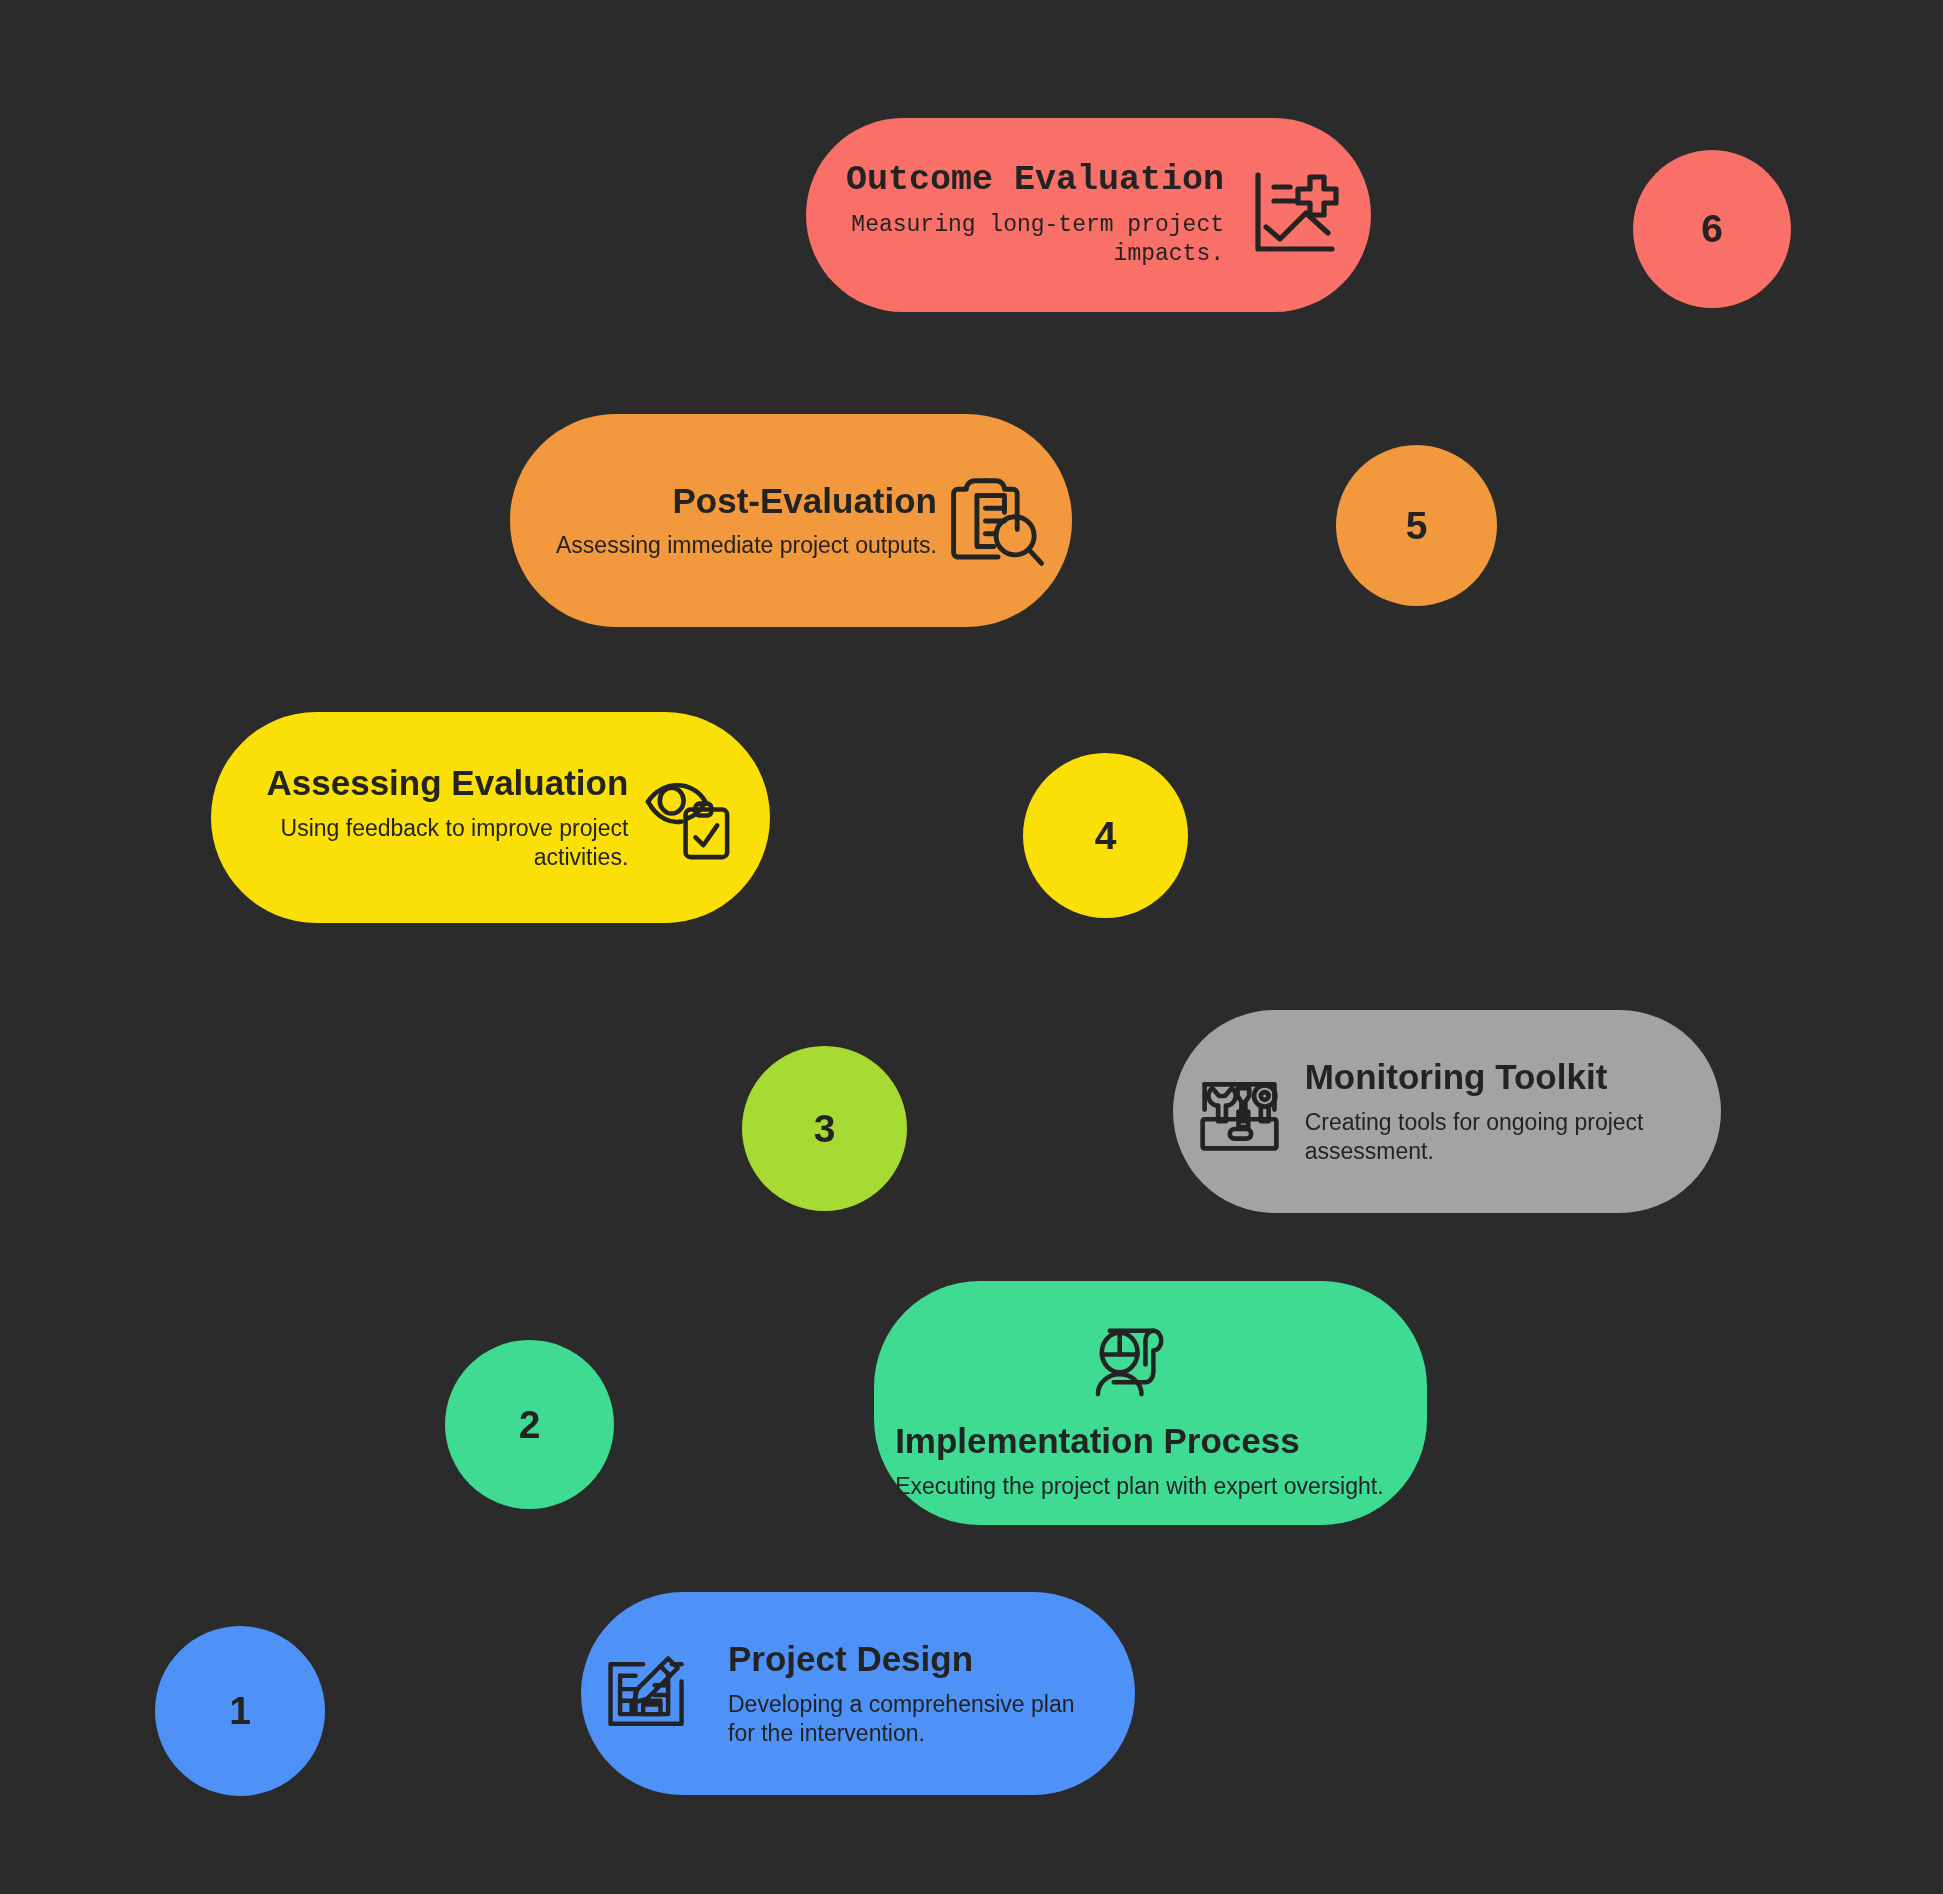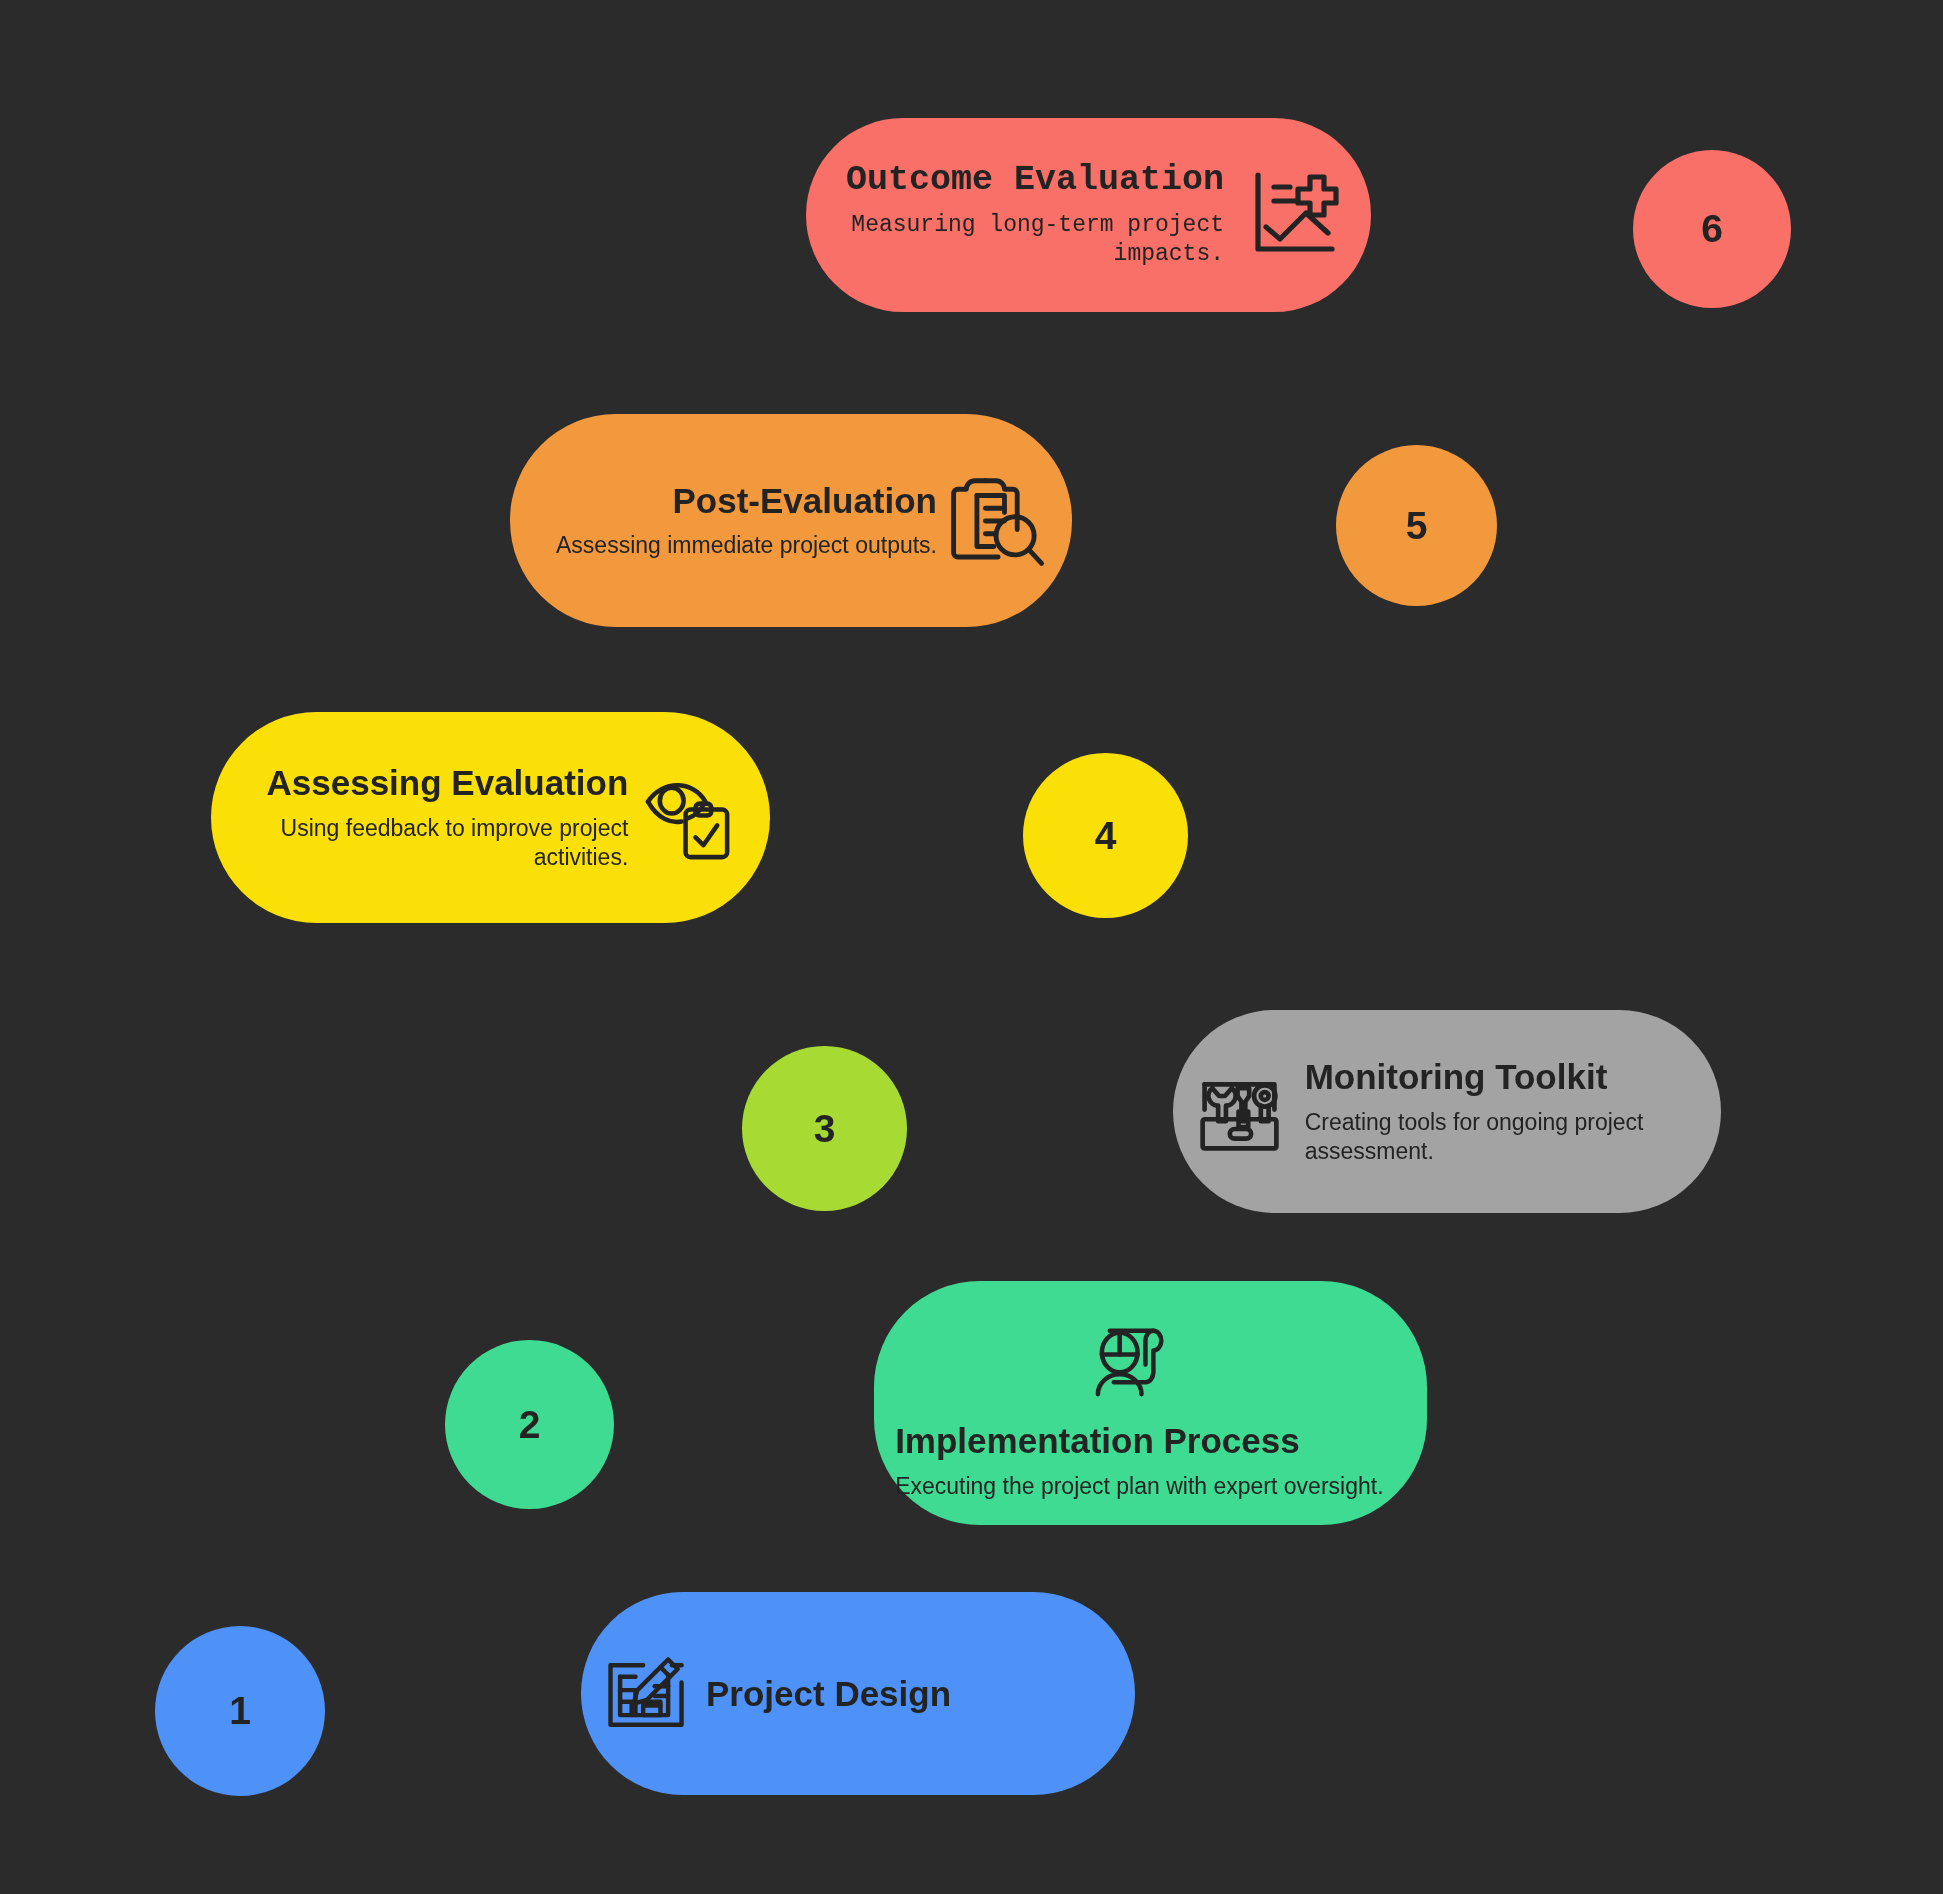--- a/index.html
+++ b/index.html
@@ -202,40 +202,41 @@
         <div class="card-desc">Executing the project plan with expert oversight.</div>
       </div>
     </div>
   </div>
 
   <div class="num-circle" id="circle-2" style="background:#3fdb92;">
     <span>2</span>
   </div>
 
   <div class="card align-left" id="card-design" style="background:#4f92f7;">
-    <div class="card-inner" style="padding:0 35px 0 18px; gap:11px;">
+    <div class="card-inner" style="padding:0 35px 0 18px; gap:33px;">
       <div class="card-icon">
         <svg width="96" height="96" viewBox="0 0 100 100" fill="none" stroke="#232323" stroke-width="4.6" stroke-linecap="round" stroke-linejoin="round">
           <path d="M46 20 H12 v62 h74 V38"></path>
           <path d="M76 20 h10"></path>
           <path d="M22 32 h16"></path>
           <path d="M22 32 v40 h50 V30"></path>
           <line x1="22" y1="46" x2="38" y2="46"></line>
           <path d="M38 46 v26"></path>
           <path d="M22 58 h12 v14"></path>
           <line x1="58" y1="42" x2="72" y2="42"></line>
           <line x1="58" y1="52" x2="72" y2="52"></line>
           <path d="M46 62 h18 v10 h-18 z"></path>
           <path d="M46 62 v-4 h18 v4"></path>
           <path d="M40 46 L72 14 l10 10 L50 56 l-14 4 z"></path>
           <line x1="64" y1="22" x2="74" y2="32"></line>
         </svg>
       </div>
       <div class="card-text" style="flex:1;">
         <div class="card-title">Project Design</div>
+        <div class="card-desc">Developing a comprehensive plan for the intervention.</div>
       </div>
     </div>
   </div>
 
   <div class="num-circle" id="circle-1" style="background:#4f92f7;">
     <span>1</span>
   </div>
 
 </div>
 

